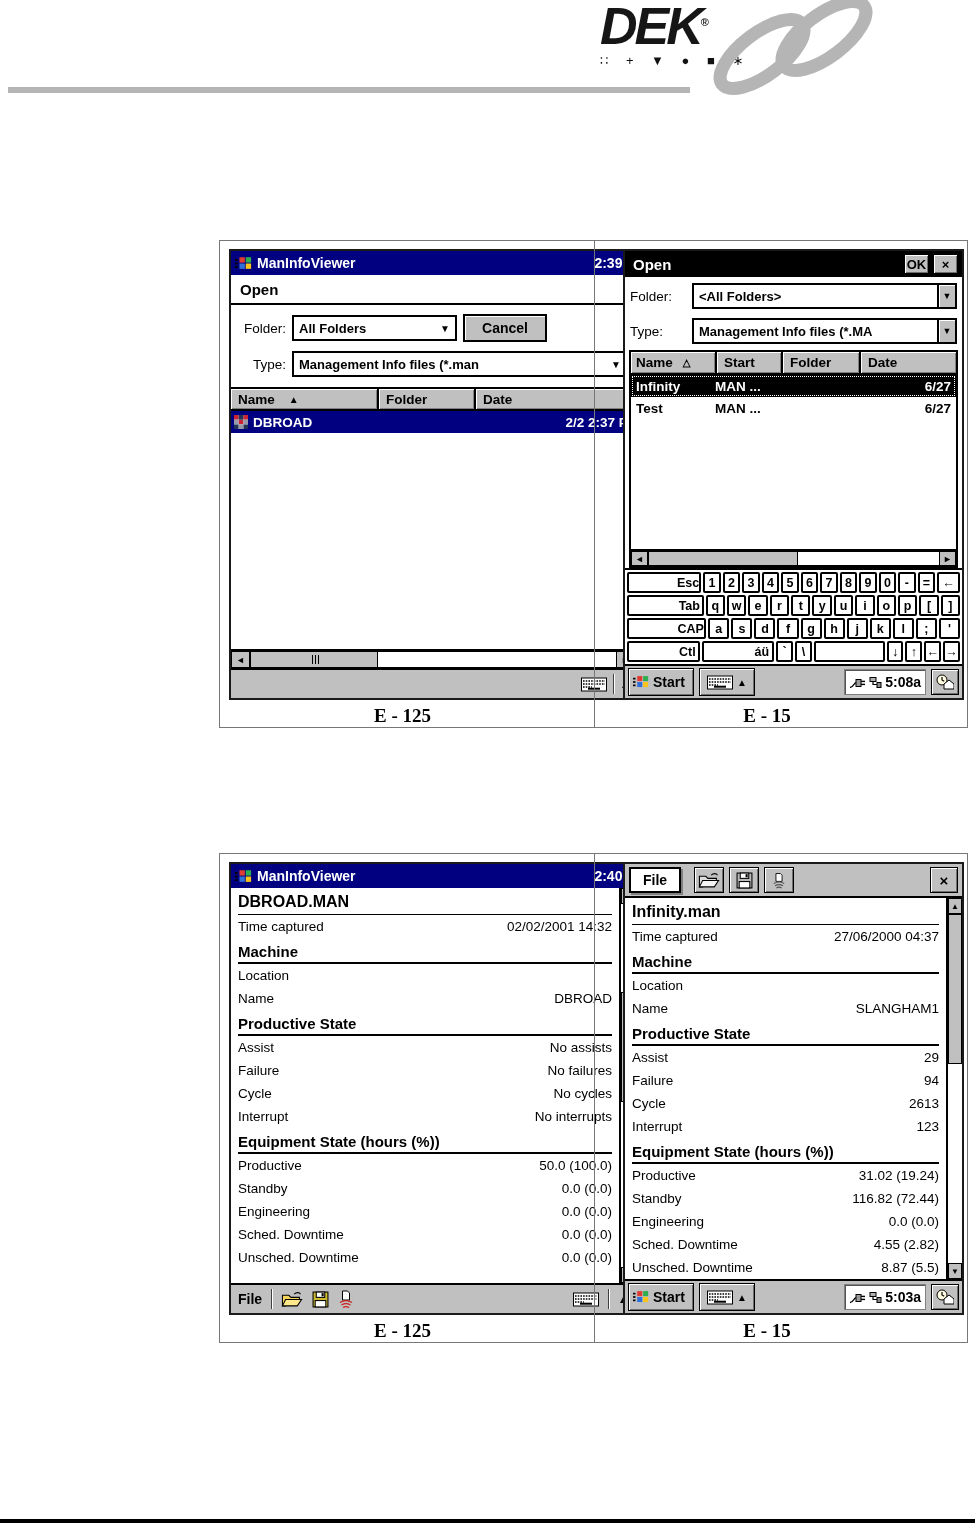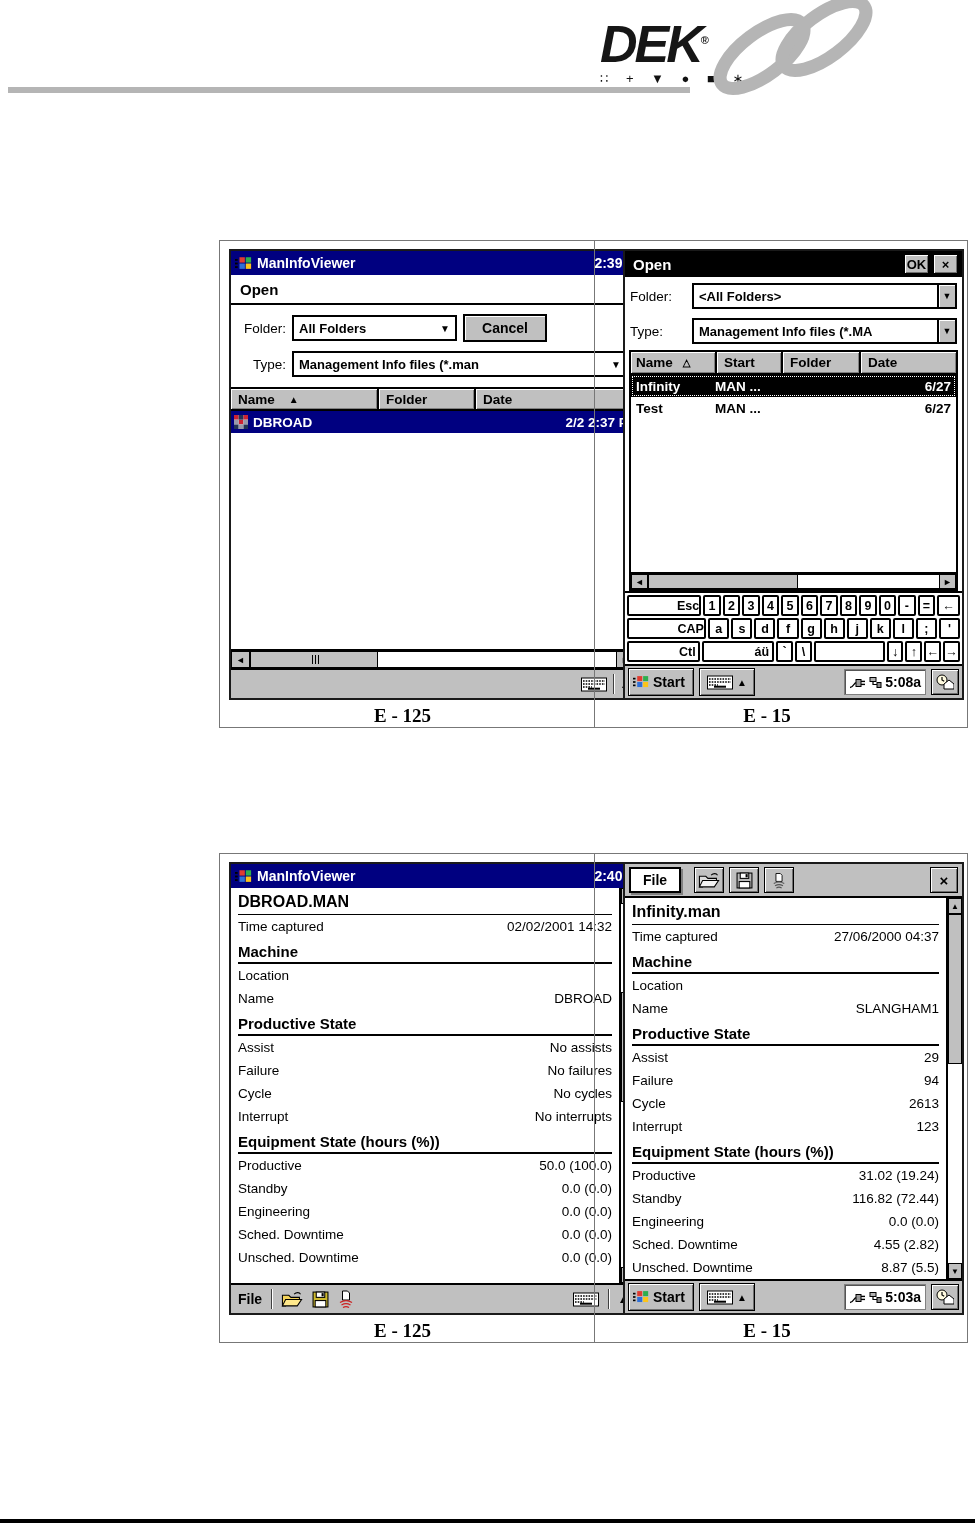--- a/index.html
+++ b/index.html
@@ -3,21 +3,21 @@
 <meta charset="utf-8">
 <style>
   * { margin:0; padding:0; box-sizing:border-box; }
   html,body { background:#fff; }
   body {
     width:975px; height:1525px; position:relative; overflow:hidden;
     font-family:"Liberation Sans", sans-serif; color:#000;
   }
 
   
-  .brand { position:absolute; left:600px; top:20px; width:130px; }
+  .brand { position:absolute; left:600px; top:2px; width:130px; }
   .brand-word { font-size:52px; font-weight:bold; font-style:italic; letter-spacing:-3px; line-height:0.95; color:#161616; }
   .brand-reg { font-size:11px; vertical-align:super; font-style:normal; letter-spacing:0; }
   .brand-symbols { font-size:13px; letter-spacing:7px; margin-top:2px; color:#111; white-space:nowrap; }
   .swoosh { position:absolute; left:700px; top:-6px; }
   .page-rule-top { position:absolute; left:8px; top:87px; width:682px; height:6px; background:#b5b5b5; }
   .page-rule-bottom { position:absolute; left:0; top:1519px; width:975px; height:4px; background:#000; }
 
   
   .fig-table { position:absolute; left:219px; width:749px; border:1px solid #777; display:flex; }
   .fig-table .cell { width:374px; position:relative; display:flex; flex-direction:column; align-items:flex-start; padding-top:8px; }
@@ -272,20 +272,35 @@
             <span class="key">6</span>
             <span class="key">7</span>
             <span class="key">8</span>
             <span class="key">9</span>
             <span class="key">0</span>
             <span class="key">-</span>
             <span class="key">=</span>
             <span class="key kbs">←</span>
           </div>
         <div class="kb-row">
+            <span class="key kw">Tab</span>
+            <span class="key">q</span>
+            <span class="key">w</span>
+            <span class="key">e</span>
+            <span class="key">r</span>
+            <span class="key">t</span>
+            <span class="key">y</span>
+            <span class="key">u</span>
+            <span class="key">i</span>
+            <span class="key">o</span>
+            <span class="key">p</span>
+            <span class="key">[</span>
+            <span class="key">]</span>
+          </div>
+        <div class="kb-row">
             <span class="key kw">CAP</span>
             <span class="key">a</span>
             <span class="key">s</span>
             <span class="key">d</span>
             <span class="key">f</span>
             <span class="key">g</span>
             <span class="key">h</span>
             <span class="key">j</span>
             <span class="key">k</span>
             <span class="key">l</span>

